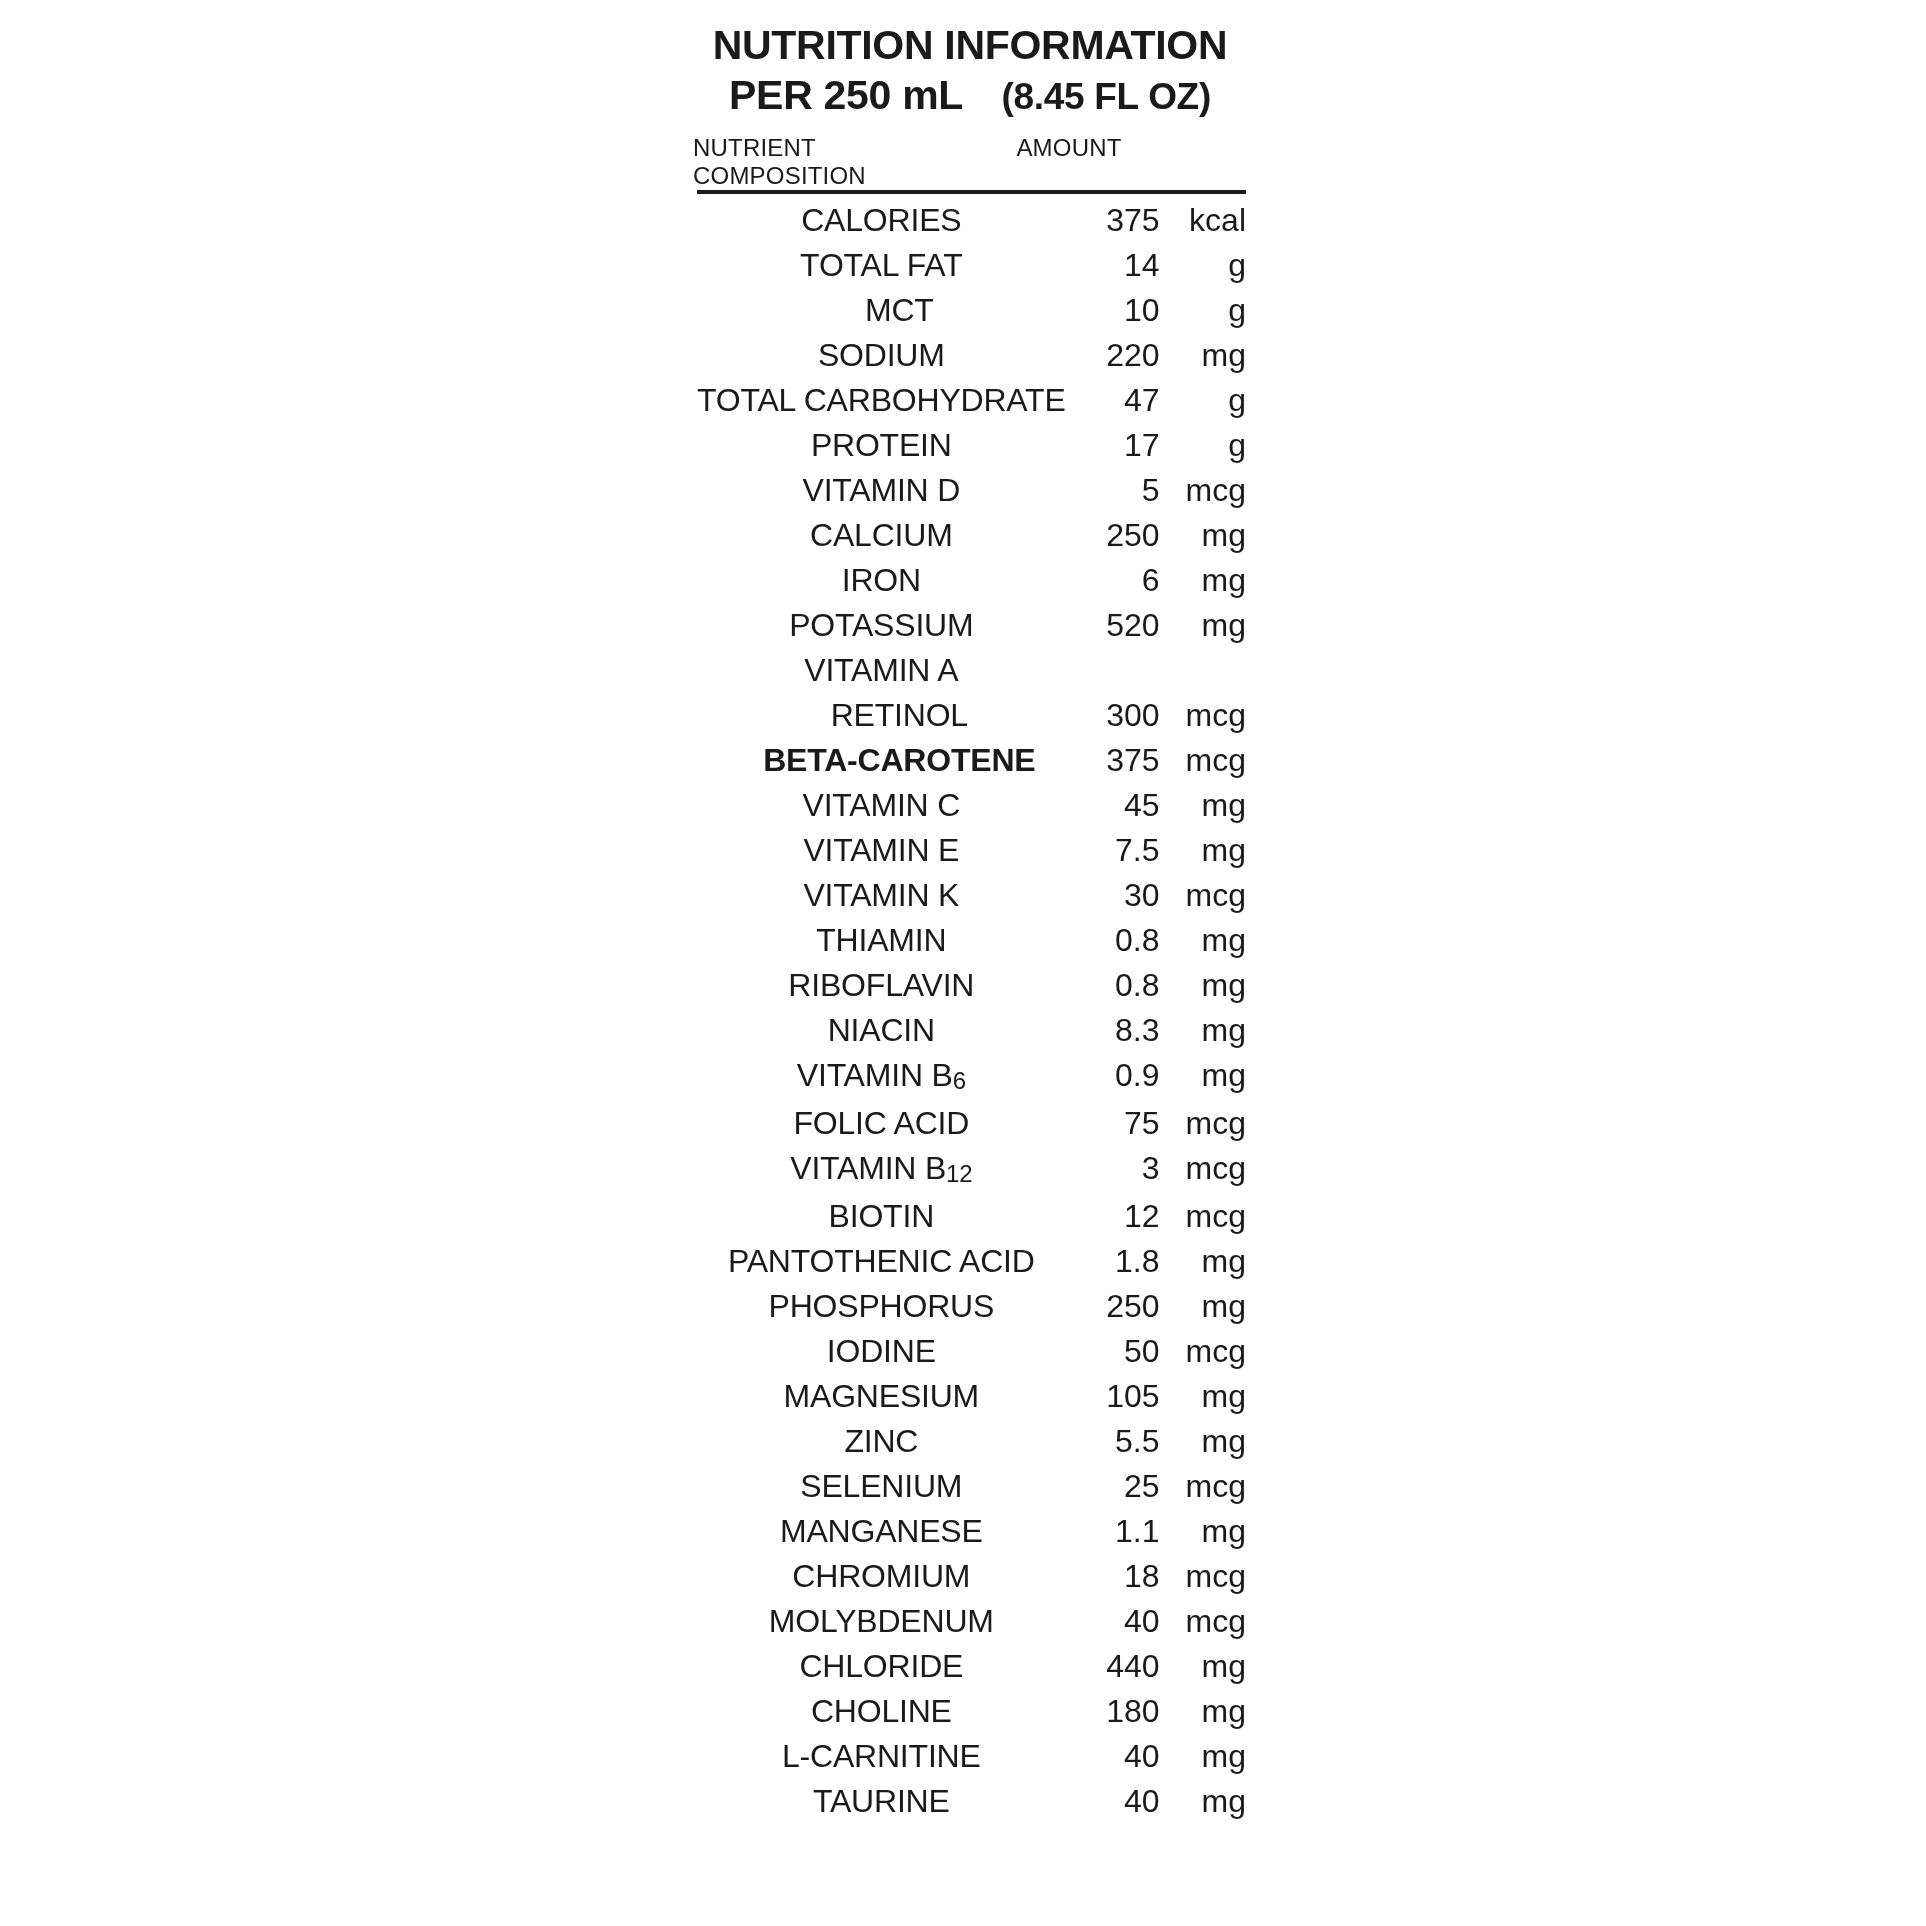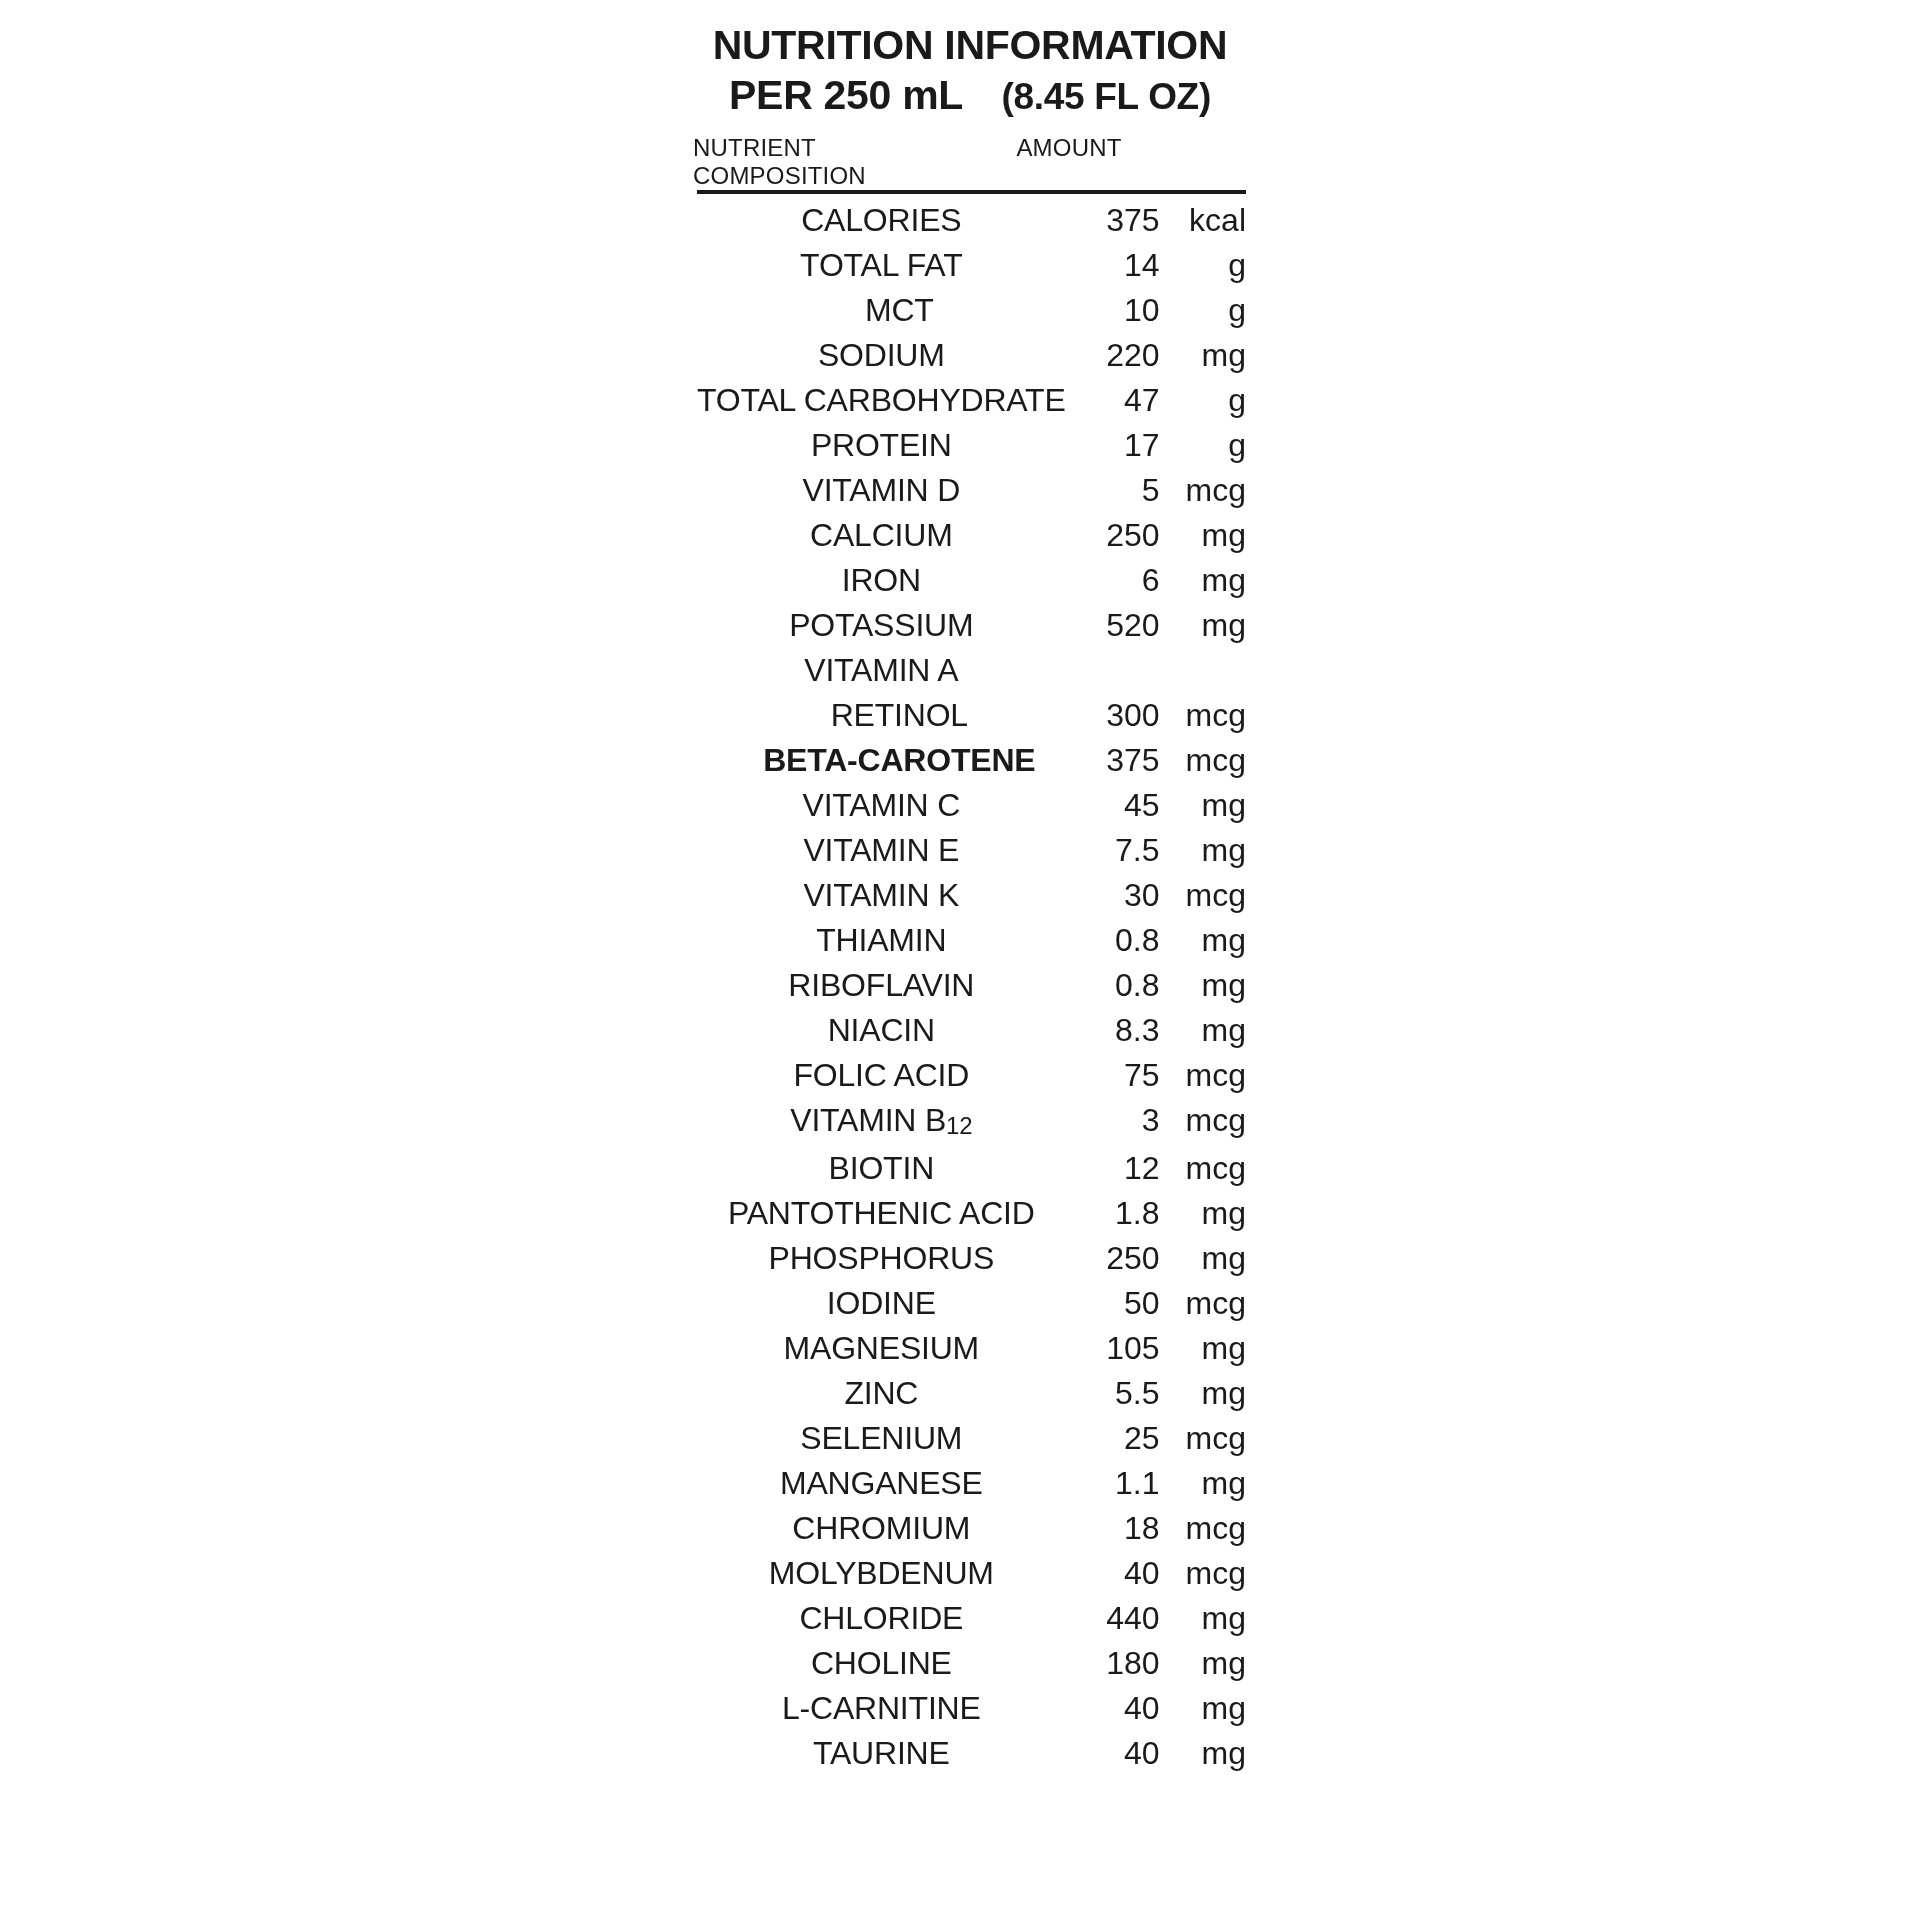--- a/index.html
+++ b/index.html
@@ -211,20 +211,25 @@
           <td class="name">RIBOFLAVIN</td>
           <td class="amount">0.8</td>
           <td class="unit">mg</td>
         </tr>
         <tr>
           <td class="name">NIACIN</td>
           <td class="amount">8.3</td>
           <td class="unit">mg</td>
         </tr>
         <tr>
+          <td class="name">VITAMIN B<span class="sub-digit">6</span></td>
+          <td class="amount">0.9</td>
+          <td class="unit">mg</td>
+        </tr>
+        <tr>
           <td class="name">FOLIC ACID</td>
           <td class="amount">75</td>
           <td class="unit">mcg</td>
         </tr>
         <tr>
           <td class="name">VITAMIN B<span class="sub-digit">12</span></td>
           <td class="amount">3</td>
           <td class="unit">mcg</td>
         </tr>
         <tr>

